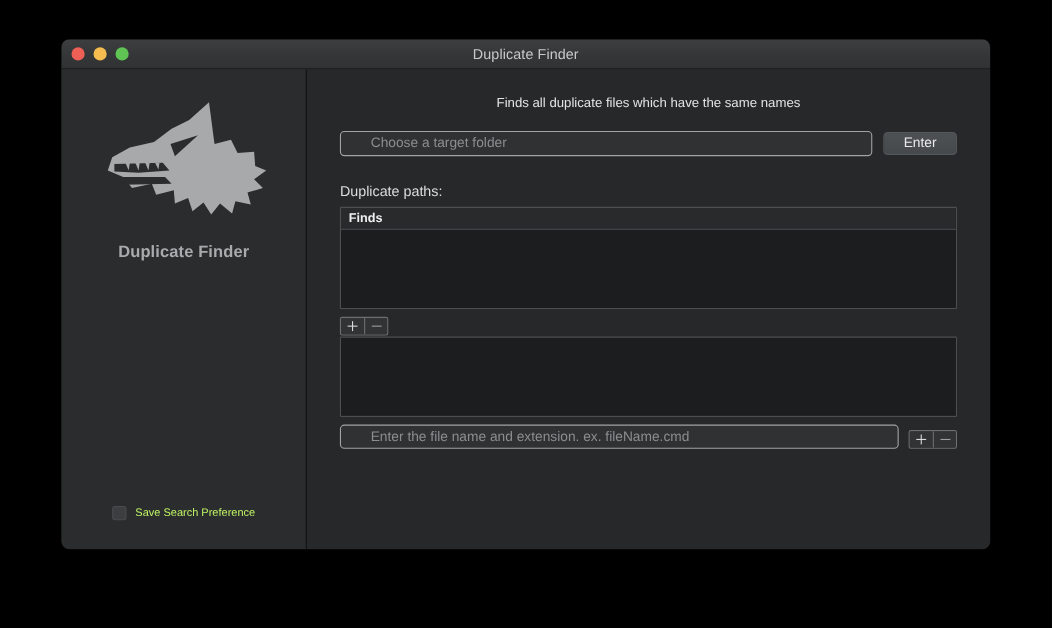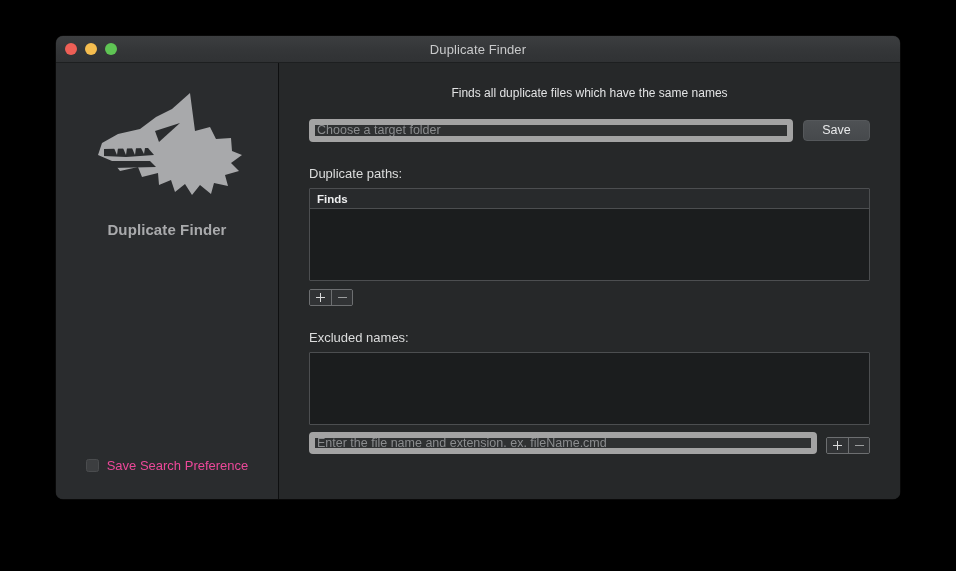--- a/index.html
+++ b/index.html
@@ -118,22 +118,22 @@
   .checkbox {
     width: 13px;
     height: 13px;
     border-radius: 2.5px;
     background: #3c3e40;
     border: 1px solid #4a4c4e;
     box-sizing: border-box;
     flex: 0 0 13px;
   }
   .pref-label {
-    font-size: 13px;
-    color: #ec4899;
+    font-size: 10px;
+    color: #bef264;
   }
 
   
   .main {
     flex: 1 1 auto;
     position: relative;
     background: #262829;
     padding: 0 30px 0 30px;
     box-sizing: border-box;
   }
@@ -152,25 +152,25 @@
     gap: 10px;
     margin-top: 19px;
   }
 
   .text-field {
     flex: 1 1 auto;
     height: 23px;
     line-height: 23px;
     box-sizing: border-box;
     background: #2f3132;
-    border: 6px solid #a3a3a3;
+    border: 1px solid #a3a3a3;
     border-radius: 4px;
     color: #ec4899;
     font-size: 12.5px;
-    padding: 0 2px;
+    padding: 0 27px;
     outline: none;
     font-family: "Liberation Sans", sans-serif;
   }
   .text-field::placeholder { color: #8b8d8f; opacity: 1; }
 
   .check-btn {
     flex: 0 0 auto;
     height: 21px;
     min-width: 67px;
     padding: 0 10px;
@@ -347,42 +347,41 @@
         </div>
 
       </div>
 
       <div class="main">
 
         <div class="headline">Finds all duplicate files which have the same names</div>
 
         <div class="target-row">
           <input class="text-field" type="text" placeholder="Choose a target folder" style="">
-          <button class="check-btn">Save</button>
+          <button class="check-btn">Enter</button>
         </div>
 
         <div class="section-label">Duplicate paths:</div>
         <div class="table">
           <div class="table-header">
             <span class="col">Finds</span>
           </div>
           <div class="table-body paths"></div>
         </div>
         <div class="seg-row">
           <span class="segmented">
             <span class="seg-btn">
               <span class="glyph-plus"></span>
             </span>
             <span class="seg-btn">
               <span class="glyph-minus"></span>
             </span>
           </span>
         </div>
 
-        <div class="section-label">Excluded names:</div>
         <div class="table">
           <div class="table-body names"></div>
         </div>
 
         <div class="name-entry-row">
           <input class="text-field" type="text" placeholder="Enter the file name and extension. ex. fileName.cmd" style="">
           <span class="segmented">
             <span class="seg-btn">
               <span class="glyph-plus"></span>
             </span>

